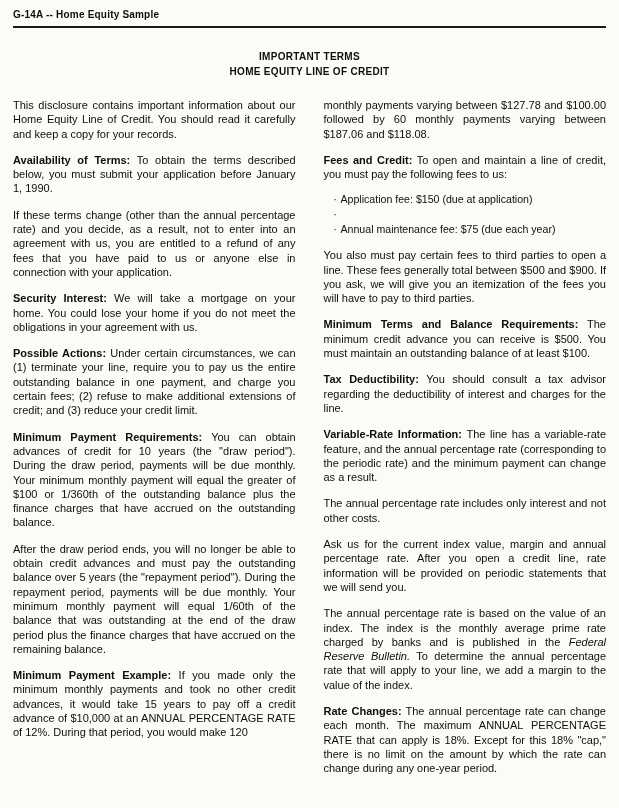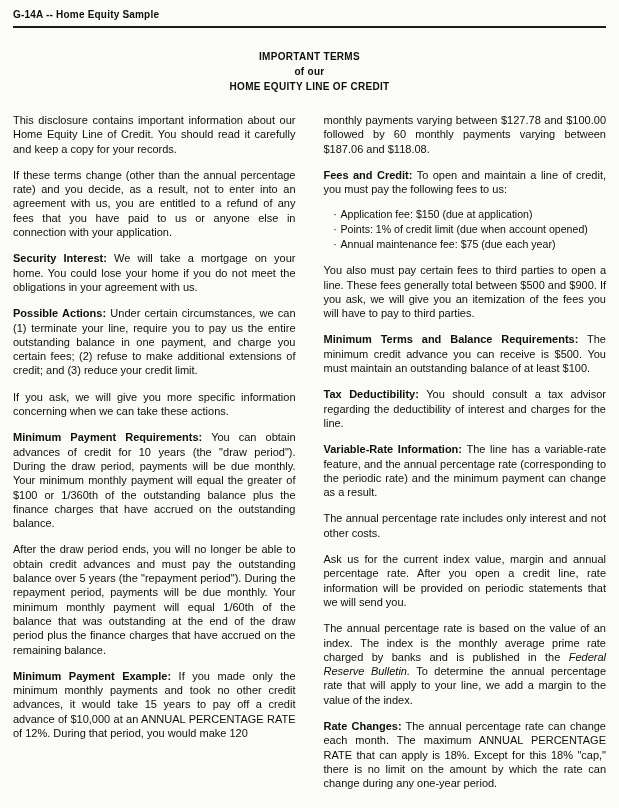--- a/index.html
+++ b/index.html
@@ -63,39 +63,39 @@
 <body>
 
 <div class="page">
 
   <div class="doc-header">
     <h1>G-14A -- Home Equity Sample</h1>
   </div>
 
   <div class="title-block">
     <div class="tl">IMPORTANT TERMS</div>
-    <div class="tl">of our</div>
     <div class="tl">HOME EQUITY LINE OF CREDIT</div>
   </div>
 
   <div class="columns">
 
     <div class="col">
       <p><span>This disclosure contains important information about our Home Equity Line of Credit.  You should read it carefully and keep a copy for your records.</span></p>
 
+      <p><span class="lead">Availability of Terms:</span>
+        <span>To obtain the terms described below, you must submit your application before January 1, 1990.</span></p>
 
       <p><span>If these terms change (other than the annual percentage rate) and you decide, as a result, not to enter into an agreement with us, you are entitled to a refund of any fees that you have paid to us or anyone else in connection with your application.</span></p>
 
       <p><span class="lead">Security Interest:</span>
         <span>We will take a mortgage on your home.  You could lose your home if you do not meet the obligations in your agreement with us.</span></p>
 
       <p><span class="lead">Possible Actions:</span>
         <span>Under certain circumstances, we can (1) terminate your line, require you to pay us the entire outstanding balance in one payment, and charge you certain fees; (2) refuse to make additional extensions of credit; and (3) reduce your credit limit.</span></p>
 
-      <p><span>If you ask, we will give you more specific information concerning when we can take these actions.</span></p>
 
       <p><span class="lead">Minimum Payment Requirements:</span>
         <span>You can obtain advances of credit for 10 years (the "draw period").  During the draw period, payments will be due monthly. Your minimum monthly payment will equal the greater of $100 or 1/360th of the outstanding balance plus the finance charges that have accrued on the outstanding balance.</span></p>
 
       <p><span>After the draw period ends, you will no longer be able to obtain credit advances and must pay the outstanding balance over 5 years (the "repayment period"). During the repayment period, payments will be due monthly. Your minimum monthly payment will equal 1/60th of the balance that was outstanding at the end of the draw period plus the finance charges that have accrued on the remaining balance.</span></p>
 
       <p><span class="lead">Minimum Payment Example:</span>
         <span>If you made only the minimum monthly payments and took no other credit advances, it would take 15 years to pay off a credit advance of $10,000 at an ANNUAL PERCENTAGE RATE of 12%. During that period, you would make 120</span></p>
     </div>
 
@@ -105,21 +105,20 @@
       <p><span class="lead">Fees and Credit:</span>
         <span>To open and maintain a line of credit, you must pay the following fees to us:</span></p>
 
       <ul class="fees">
         <li>
           <span class="bullet">·</span>
           <span>Application fee: $150 (due at application)</span>
         </li>
         <li>
           <span class="bullet">·</span>
-          <span>Points: 1% of credit limit (due when account opened)</span>
         </li>
         <li>
           <span class="bullet">·</span>
           <span>Annual maintenance fee: $75 (due each year)</span>
         </li>
       </ul>
 
       <p><span>You also must pay certain fees to third parties to open a line. These fees generally total between $500 and $900. If you ask, we will give you an itemization of the fees you will have to pay to third parties.</span></p>
 
       <p><span class="lead">Minimum Terms and Balance Requirements:</span>

